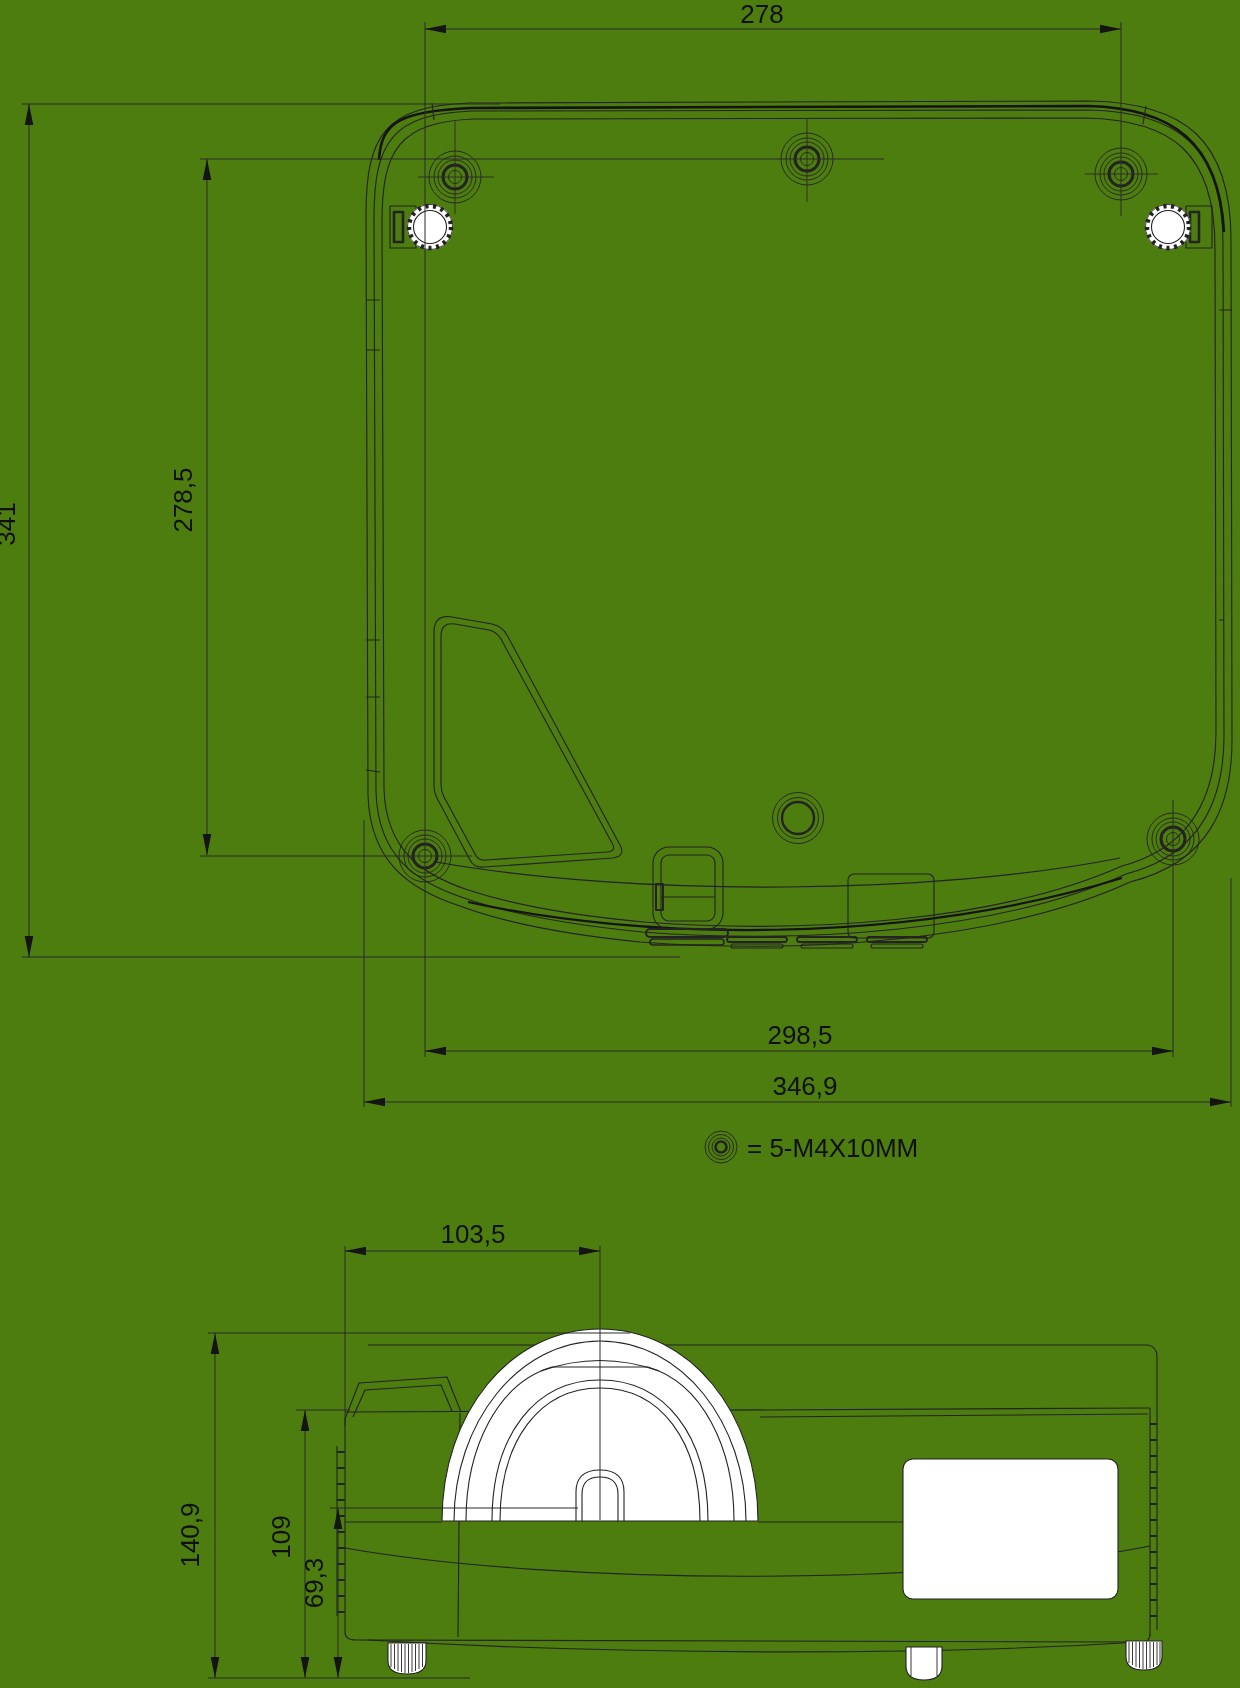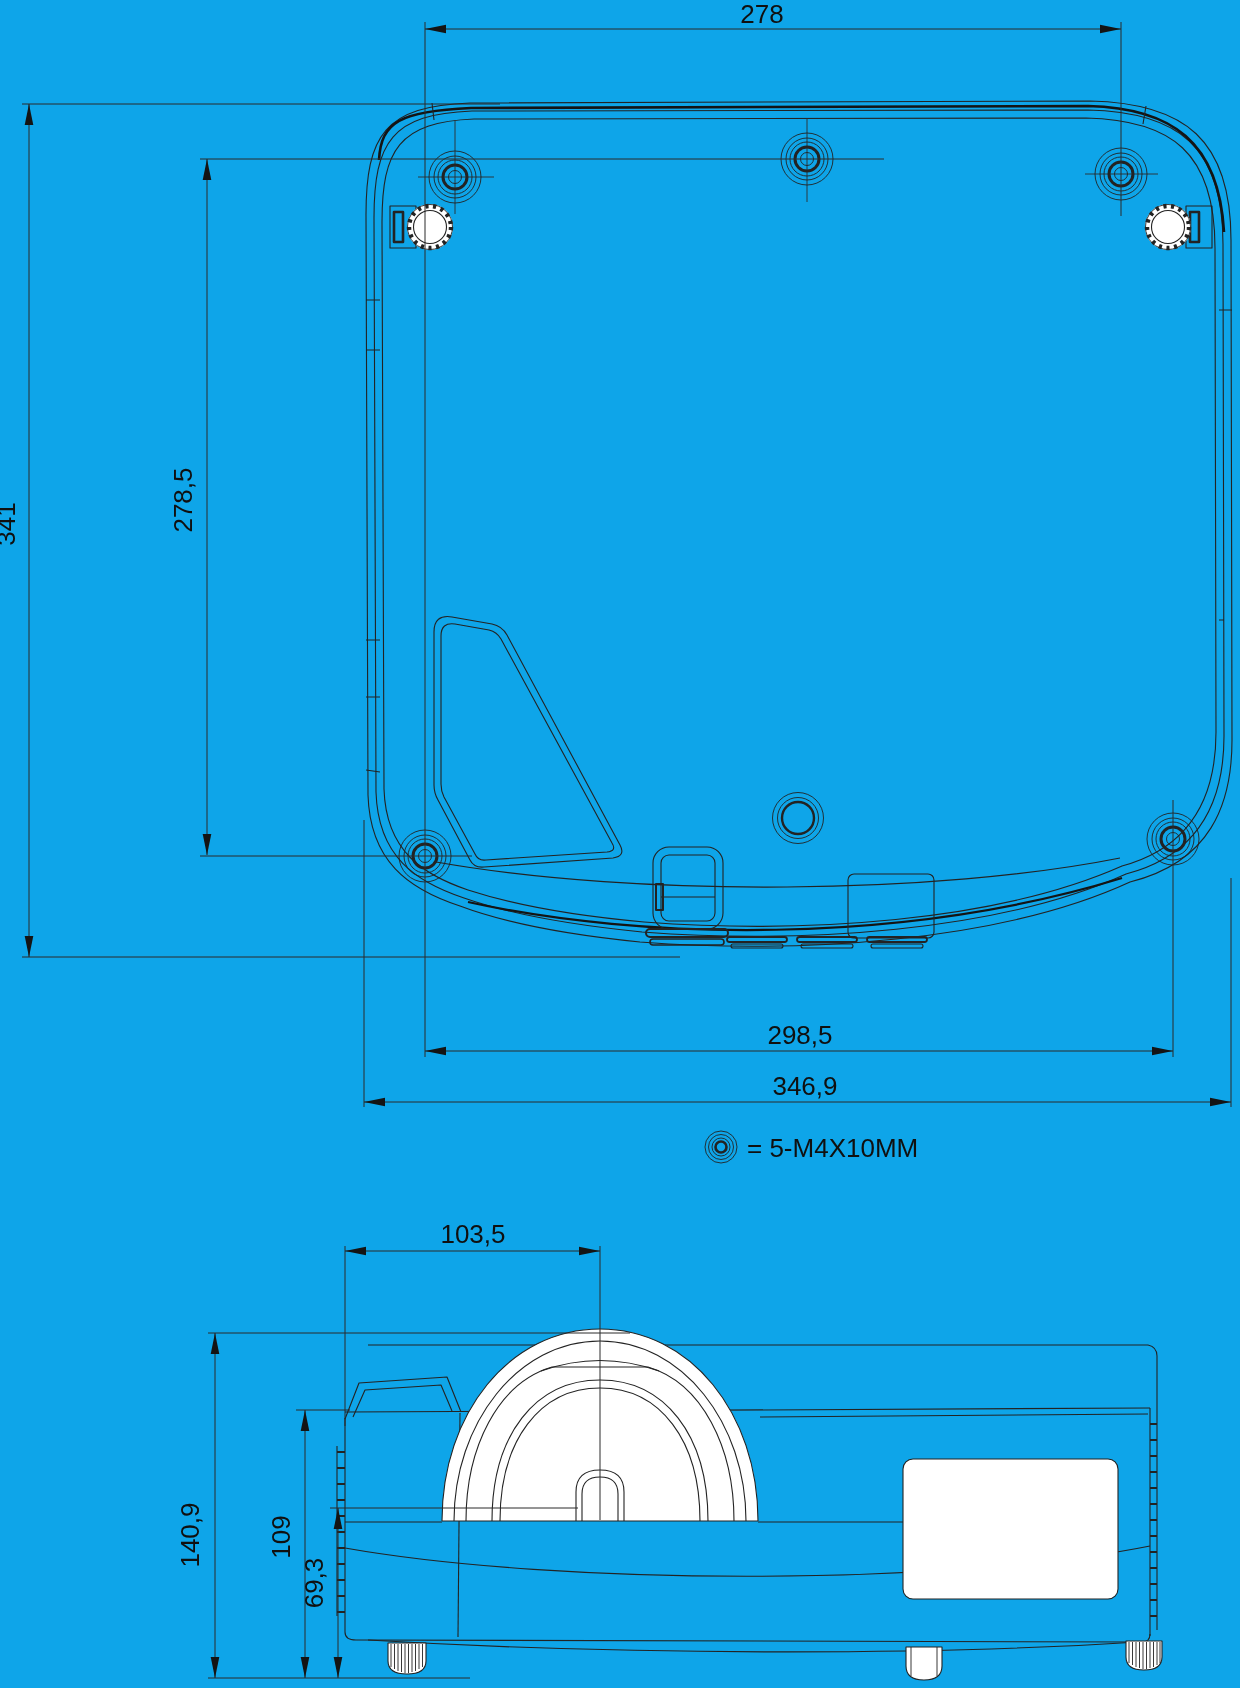--- a/index.html
+++ b/index.html
@@ -1,16 +1,16 @@
 <!DOCTYPE html>
 <html><head>
 <meta charset="utf-8">
 <style>
   html,body{margin:0;padding:0;background:#fff;}
-  .stage{position:relative;width:1240px;height:1688px;background:#0ea5e9;overflow:hidden;text-decoration:underline;}
+  .stage{position:relative;width:1240px;height:1688px;background:#4d7c0f;overflow:hidden;text-decoration:underline;}
   svg{display:block;}
   .s1{stroke:#232323;stroke-width:1.1;fill:none;stroke-linejoin:round;stroke-linecap:butt;}
   .sthin{stroke:#2e2e2e;stroke-width:0.9;fill:none;}
   .sbold{stroke:#141414;stroke-width:2.6;fill:none;}
   .sb2{stroke:#141414;stroke-width:2.2;fill:none;}
   .dimline{stroke:#2b2b2b;stroke-width:1;fill:none;}
   .arrow{fill:#141414;stroke:none;}
   .dimtext{font-family:"Liberation Sans",sans-serif;font-size:26px;fill:#101010;}
   .whitefill{fill:#ffffff;stroke:none;}
   .wf-s{fill:#ffffff;stroke:#232323;stroke-width:1.1;stroke-linejoin:round;}

